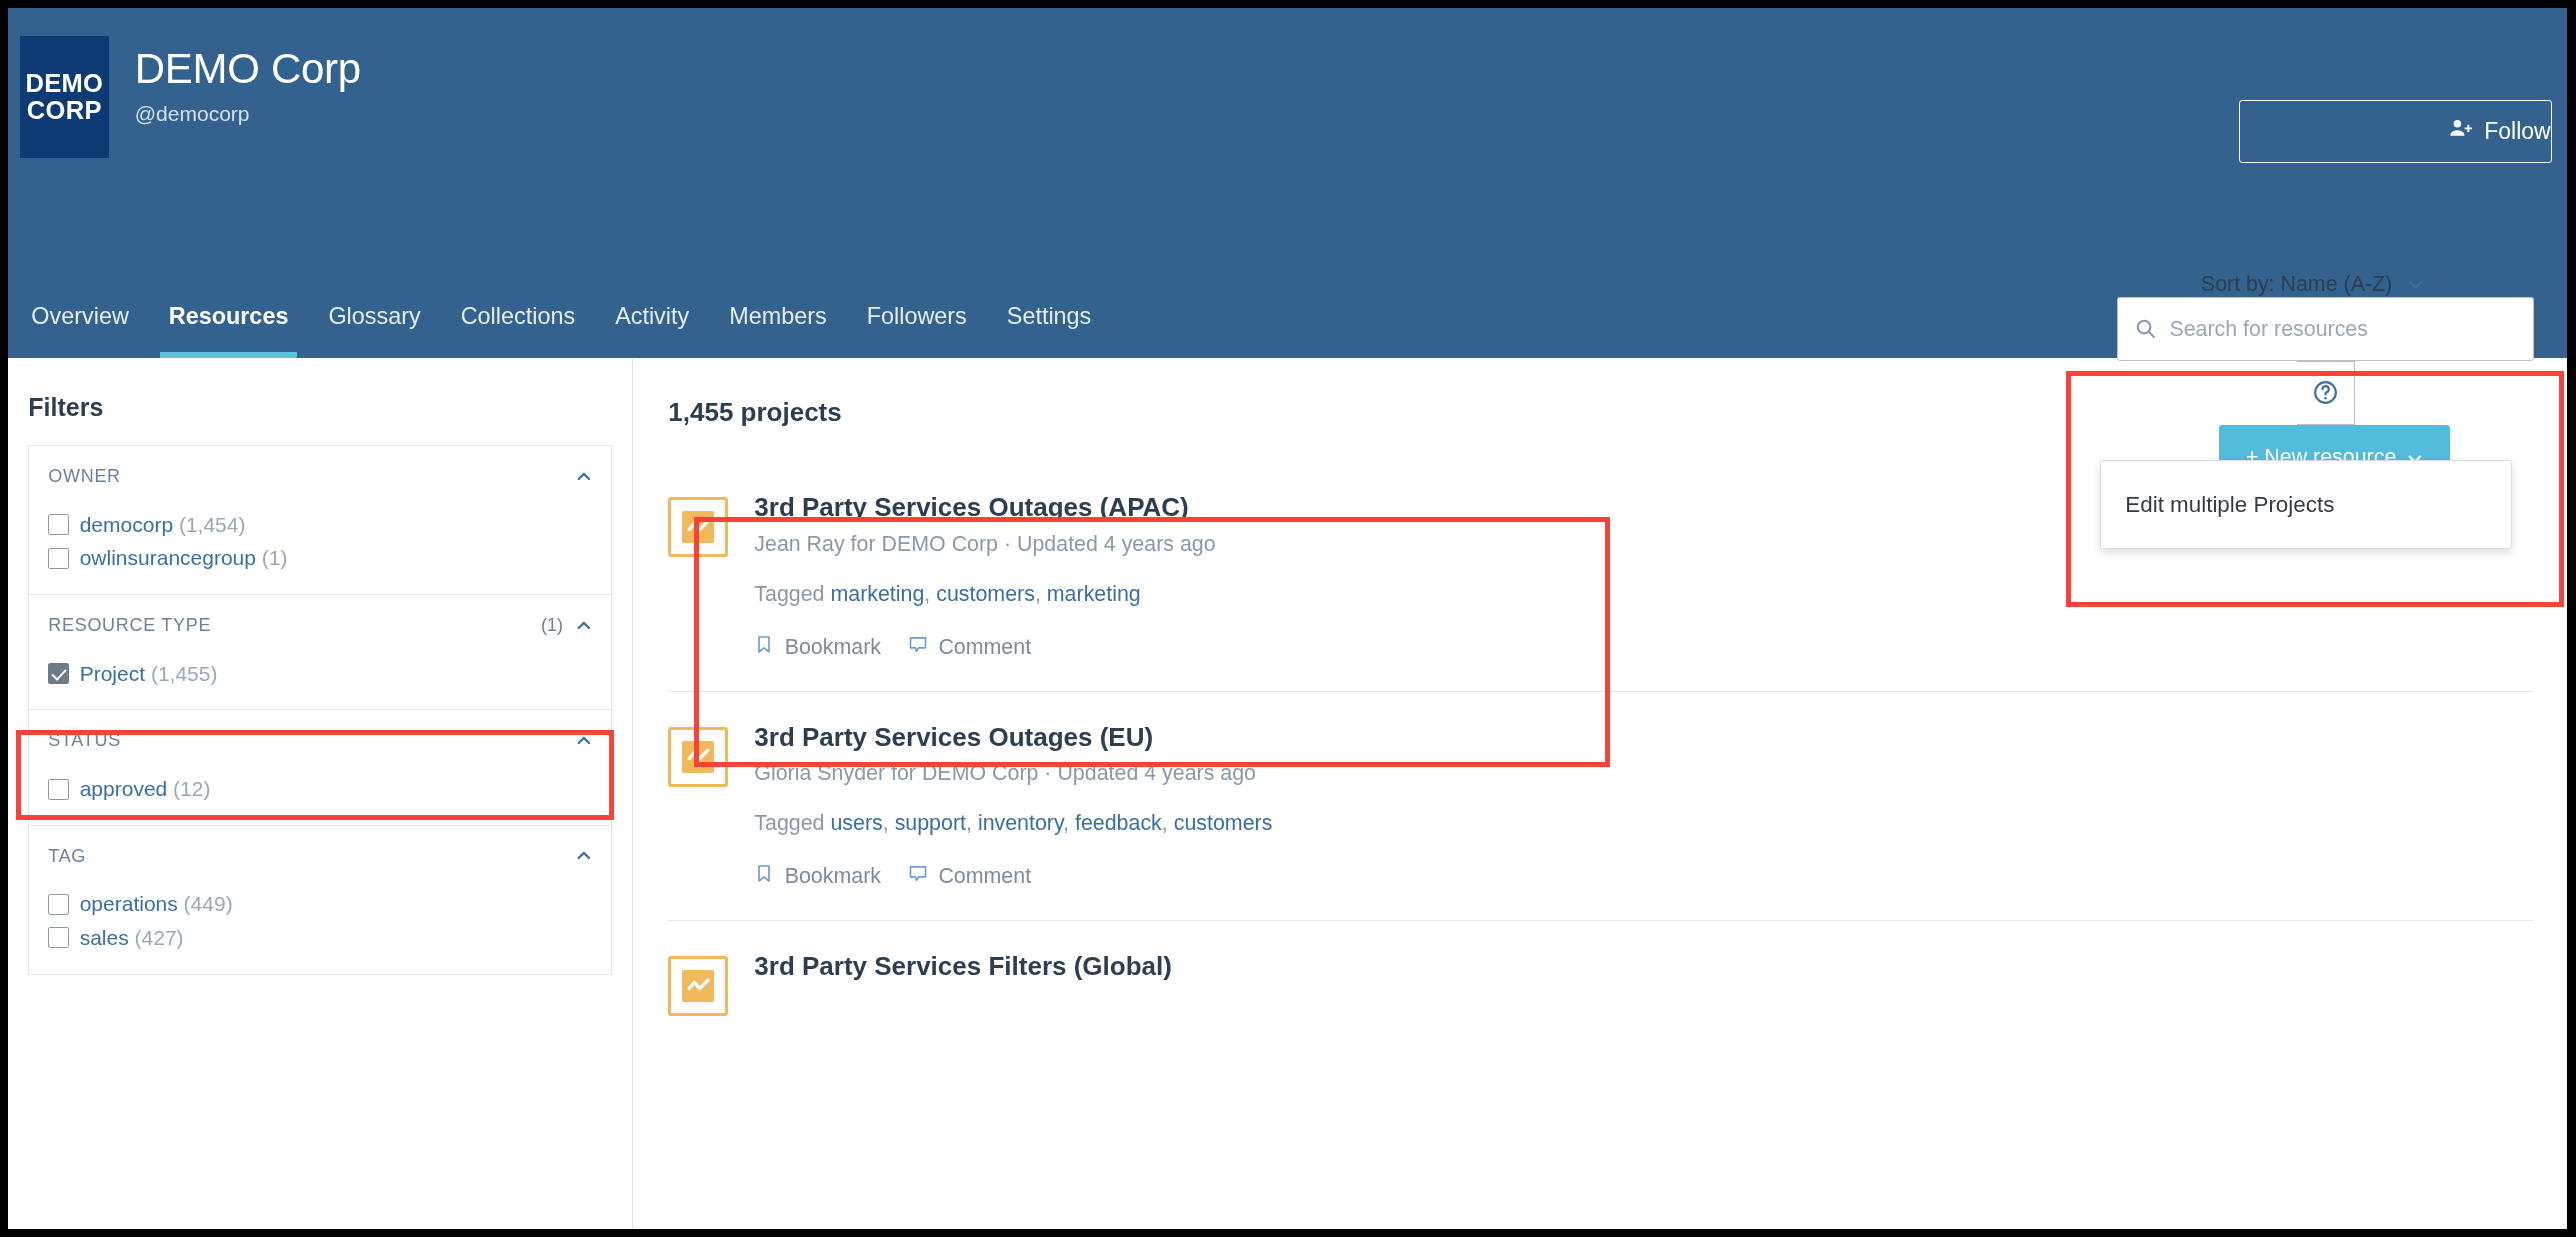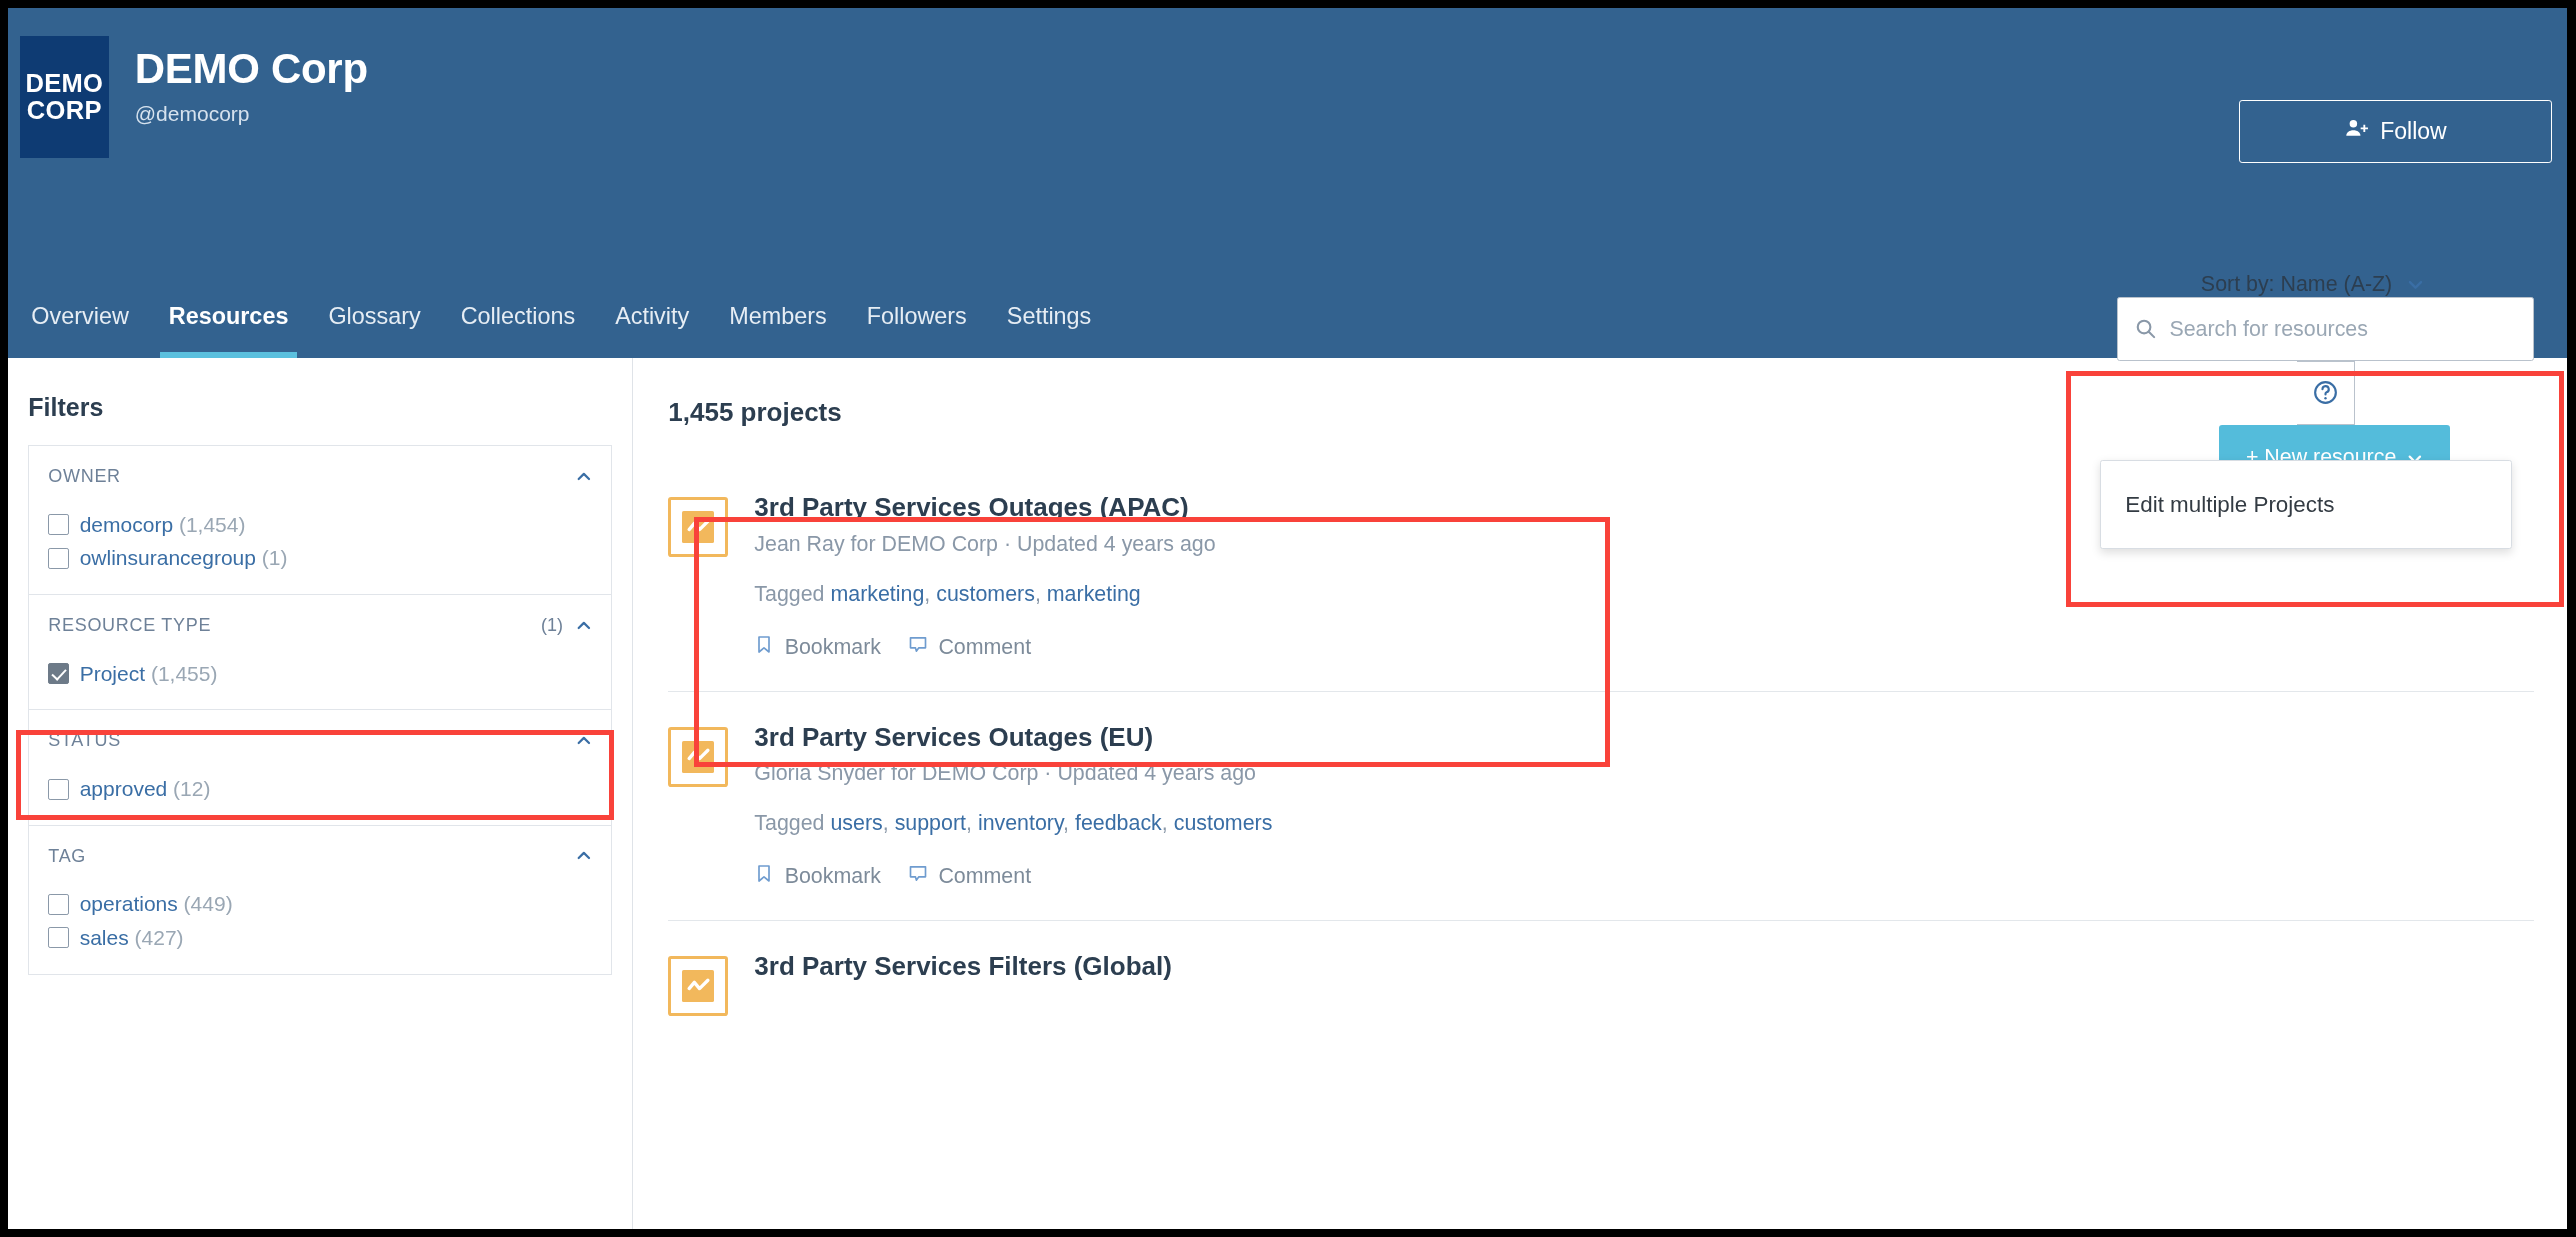--- a/index.html
+++ b/index.html
@@ -60,21 +60,21 @@
     letter-spacing: 0.3px;
   }
 
   .org-meta {
     margin-left: 26px;
     padding-top: 11.5px;
   }
   .org-name {
     color: #ffffff;
     font-size: 42px;
-    font-weight: bold;
+    font-weight: normal;
     letter-spacing: -0.3px;
     line-height: 1;
   }
   .org-handle {
     color: #d6e2ee;
     font-size: 21px;
     margin-top: 12.5px;
   }
 
   .follow-btn {
@@ -83,21 +83,21 @@
     top: 92px;
     width: 313px;
     height: 63px;
     background: transparent;
     border: 1.6px solid #ffffff;
     border-radius: 3.1px;
     color: #ffffff;
     font-size: 23px;
     display: flex;
     align-items: center;
-    justify-content: center;
+    justify-content: flex-end;
     gap: 11.5px;
     cursor: pointer;
   }
   .follow-btn svg { width: 25px; height: 25px; }
 
   
   .nav {
     position: absolute;
     bottom: 0;
     left: 0;

